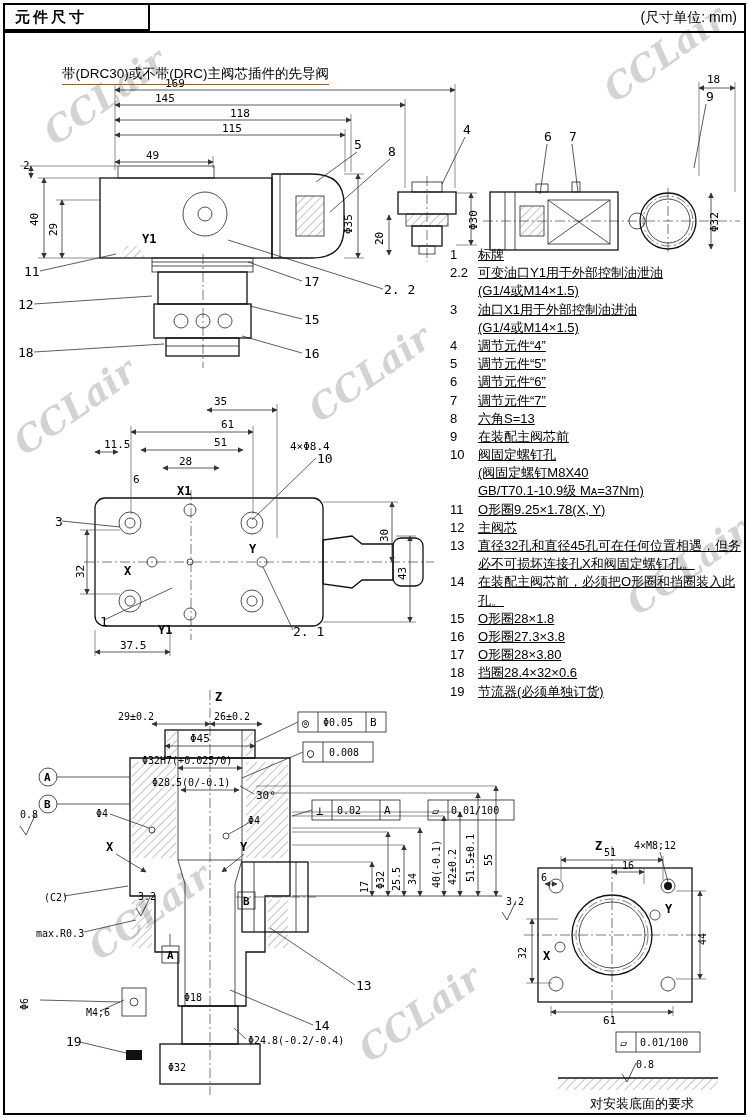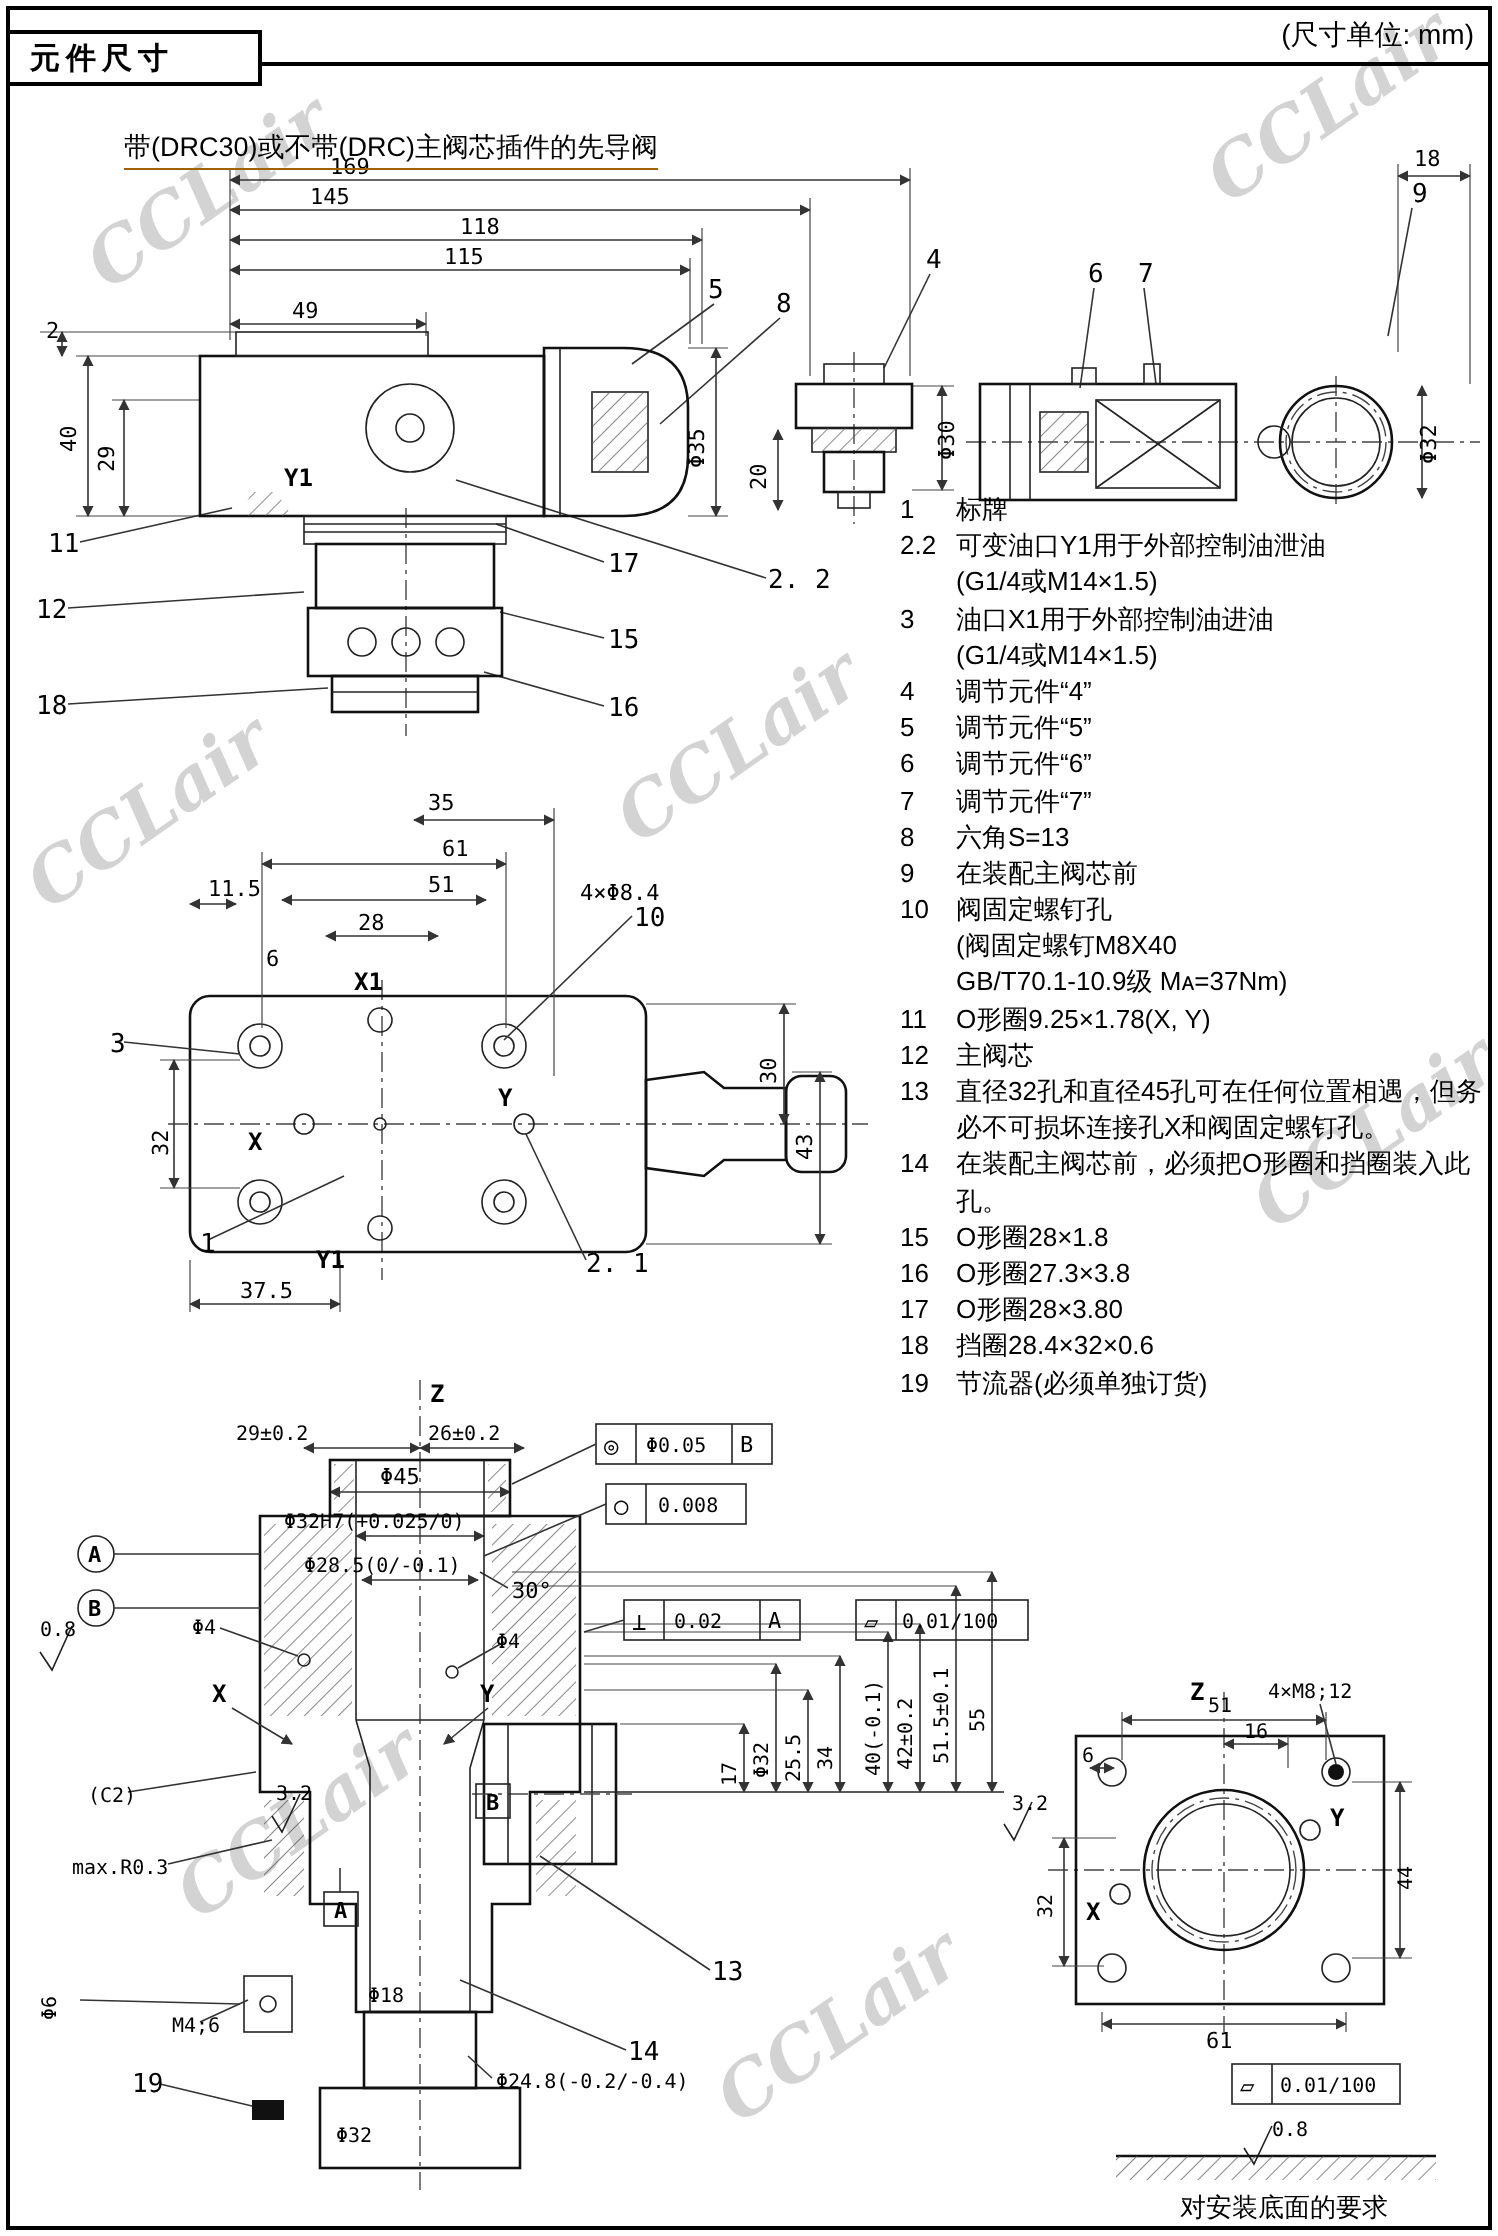--- a/index.html
+++ b/index.html
@@ -1,19 +1,19 @@
 <!DOCTYPE html>
 <html><head>
 <meta charset="utf-8">
 <style>
   html,body{margin:0;padding:0;}
   body{width:749px;height:1118px;position:relative;background:#fff;color:#000;
        font-family:"Liberation Sans",sans-serif;overflow:hidden;}
   .border-frame{position:absolute;left:3px;top:3px;right:3px;bottom:3px;border:2px solid #000;pointer-events:none;}
-  .title-box{position:absolute;left:3px;top:15px;width:128px;height:28px;border:2px solid #000;
+  .title-box{position:absolute;left:3px;top:3px;width:147px;height:28px;border:2px solid #000;
              display:flex;align-items:center;padding-left:10px;box-sizing:border-box;
              font-size:15px;font-weight:bold;letter-spacing:3px;background:#fff;z-index:3;}
   .unit-note{position:absolute;right:12px;top:9px;font-size:14px;z-index:3;}
   .header-rule{position:absolute;left:3px;right:3px;top:31px;border-top:2px solid #000;z-index:2;}
   .subtitle{position:absolute;left:62px;top:38px;font-size:13.5px;border-bottom:1px solid #a16207;
             padding-bottom:1px;z-index:3;margin-top:27px;}
   .wm{position:absolute;font-size:36px;font-style:italic;font-weight:bold;
       font-family:"DejaVu Serif",serif;color:rgba(110,110,110,0.30);
       transform:rotate(-35deg);pointer-events:none;z-index:1;white-space:nowrap;}
   svg.drawing{position:absolute;left:0;top:0;z-index:2;}
@@ -21,21 +21,21 @@
   .ol{stroke:#111;stroke-width:1.3;fill:none;}
   .th{stroke:#222;stroke-width:0.8;fill:none;}
   .dim{stroke:#333;stroke-width:0.8;fill:none;marker-start:url(#arr);marker-end:url(#arr);}
   .ext{stroke:#444;stroke-width:0.6;fill:none;}
   .ld{stroke:#333;stroke-width:0.8;fill:none;}
   .cl{stroke:#444;stroke-width:0.7;fill:none;stroke-dasharray:10 3 2 3;}
   .ht{fill:url(#hatch);stroke:none;}
   .parts-list{position:absolute;left:450px;top:246px;width:296px;font-size:13px;line-height:1.40;z-index:3;}
   .pl-row{display:flex;align-items:flex-start;}
   .pl-num{flex:0 0 28px;width:28px;}
-  .pl-text{flex:1;}
+  .pl-text{flex:1;text-decoration:underline;}
 </style>
 </head>
 <body>
 
 <div class="border-frame"></div>
 <div class="header-rule"></div>
 <div class="title-box">
   <span>元件尺寸</span>
 </div>
 <div class="unit-note">(尺寸单位: mm)</div>

